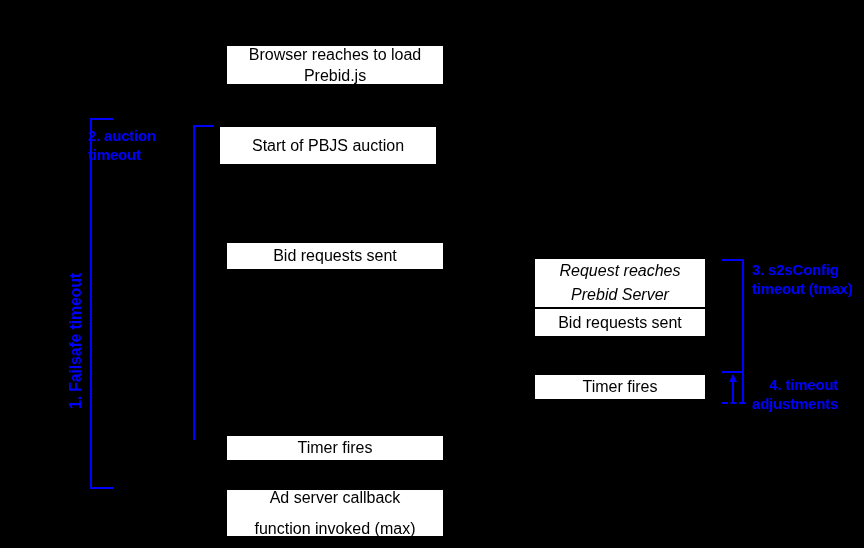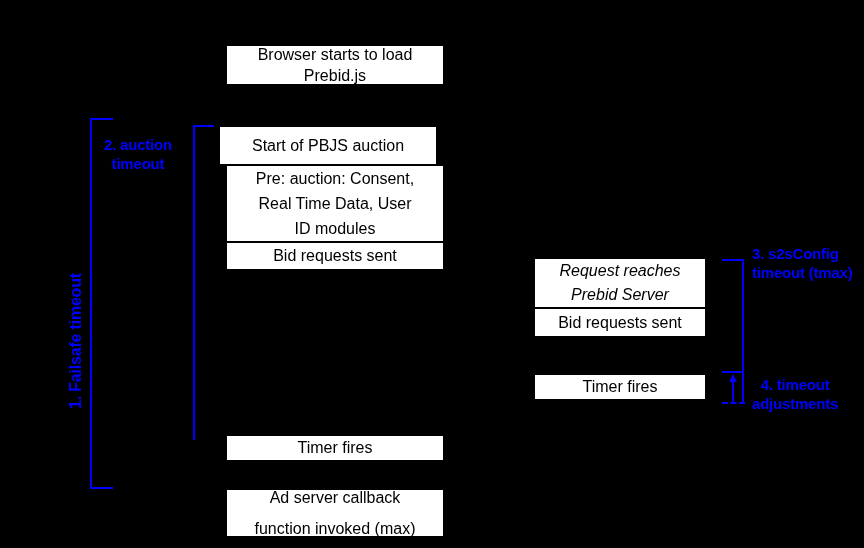--- a/index.html
+++ b/index.html
@@ -77,39 +77,36 @@
     border-right: 4px solid transparent;
     border-bottom: 8px solid #0000ff;
   }
   .label-failsafe {
     left: -22px; top: 331px; width: 195px; height: 20px;
     text-align: center;
     font-size: 16px;
     transform: rotate(-90deg);
   }
   .label-auction {
-    left: 88px; top: 135px; width: 100px;
-    text-align: center;
+    left: 88px; top: 126px; width: 100px;
+    text-align: left;
   }
-  .label-s2s  { left: 752px; top: 244px; text-align: left; }
-  .label-adj  { left: 752px; top: 375px; text-align: center; }
+  .label-s2s  { left: 752px; top: 260px; text-align: left; }
+  .label-adj  { left: 752px; top: 375px; text-align: right; }
 </style>
 </head>
 <body>
 
 <div class="canvas">
 
-  <div class="box lh21" style="left:225px; top:44px; width:220px; height:42px;">Browser starts to load
+  <div class="box lh21" style="left:225px; top:44px; width:220px; height:42px;">Browser reaches to load
 Prebid.js</div>
 
   <div class="box" style="left:218px; top:125px; width:220px; height:41px;">Start of PBJS auction</div>
 
-  <div class="box lh25" style="left:225px; top:164px; width:220px; height:79px;">Pre: auction: Consent,
-Real Time Data, User
-ID modules</div>
 
   <div class="box" style="left:225px; top:241px; width:220px; height:30px;">Bid requests sent</div>
 
 
   <div class="box" style="left:225px; top:434px; width:220px; height:28px;">Timer fires</div>
 
   <div class="box lh22" style="left:225px; top:488px; width:220px; height:50px;">Ad server callback
 function invoked (max)</div>
 
   <div class="box lh24" style="left:533px; top:257px; width:174px; height:52px;">Request reaches

